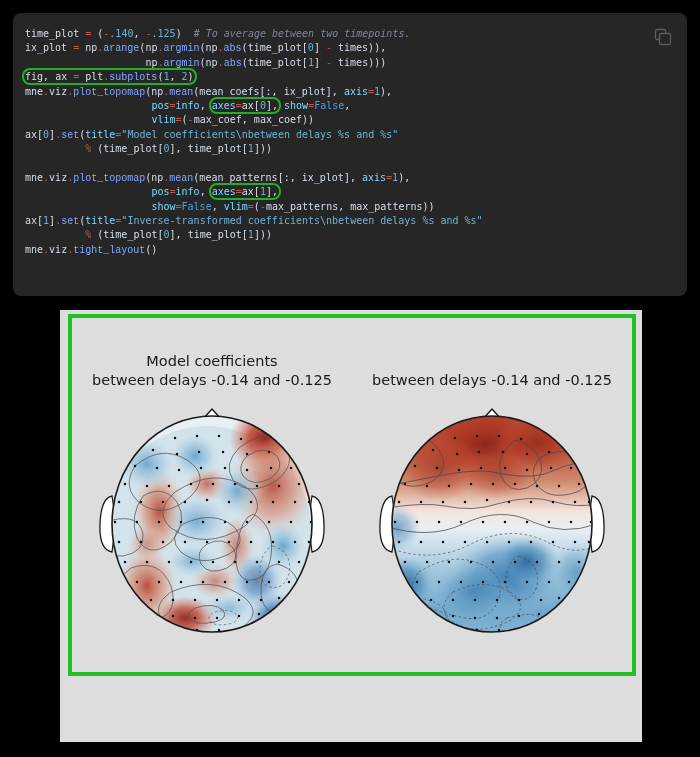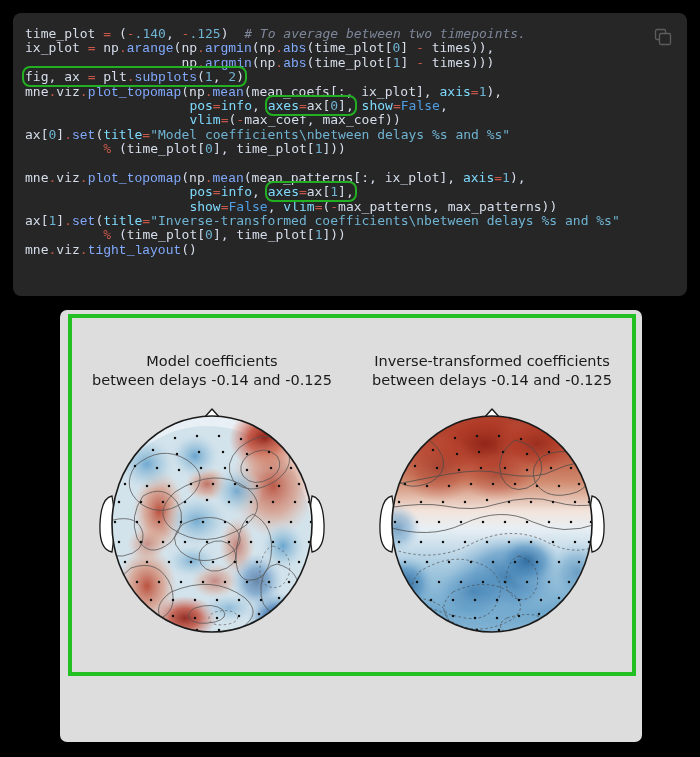--- a/index.html
+++ b/index.html
@@ -36,21 +36,21 @@
     top: 14px;
     width: 20px;
     height: 20px;
     opacity: .55;
   }
   #code-text {
     position: absolute;
     left: 12px;
     top: 14px;
     font-family: "DejaVu Sans Mono", monospace;
-    font-size: 13px;
+    font-size: 10px;
     line-height: 14.4px;
     white-space: pre;
     color: #d6deeb;
     letter-spacing: 0px;
   }
   .ln { display: block; height: 14.4px; }
   
   .t-var   { color: #d6deeb; }
   .t-mod   { color: #d6deeb; }
   .t-fn    { color: #82aaff; font-family: Liberation Mono, monospace; }
@@ -70,21 +70,20 @@
   }
 
   
   #figure-panel {
     position: absolute;
     left: 60px;
     top: 310px;
     width: 582px;
     height: 432px;
     background: #dddddd;
-    border-radius: 7px;
   }
   #figure-green-box {
     position: absolute;
     left: 8px;
     top: 4px;
     width: 568px;
     height: 362px;
     border: 4px solid #22c022;
     box-sizing: border-box;
     background: #dddddd;
@@ -310,21 +309,21 @@
                 <circle cx="110" cy="234" r="1.25"></circle>
                   <circle cx="132" cy="234" r="1.25"></circle>
               </g>
             </g>
 
             <ellipse cx="125" cy="128" rx="100" ry="108" fill="none" stroke="#1a1a1a" stroke-width="1.6"></ellipse>
           </svg>
         </div>
 
         <div class="topo-cell">
-          <div class="topo-title"><span>Inverse-transformed coefficients</span><br><span>between delays -0.14 and -0.125</span></div>
+          <div class="topo-title"><br><span>between delays -0.14 and -0.125</span></div>
 
           <svg class="topo-svg" width="250" height="250" viewBox="0 0 250 250">
             <defs>
               <clipPath id="headClipR">
                 <ellipse cx="125" cy="128" rx="100" ry="108"></ellipse>
               </clipPath>
               <linearGradient id="Rdipole" x1="0" y1="0" x2="0" y2="1">
                 <stop offset="0%" stop-color="#9b2a1c"></stop>
                 <stop offset="18%" stop-color="#b4422c"></stop>
                 <stop offset="34%" stop-color="#d08a6e"></stop>

